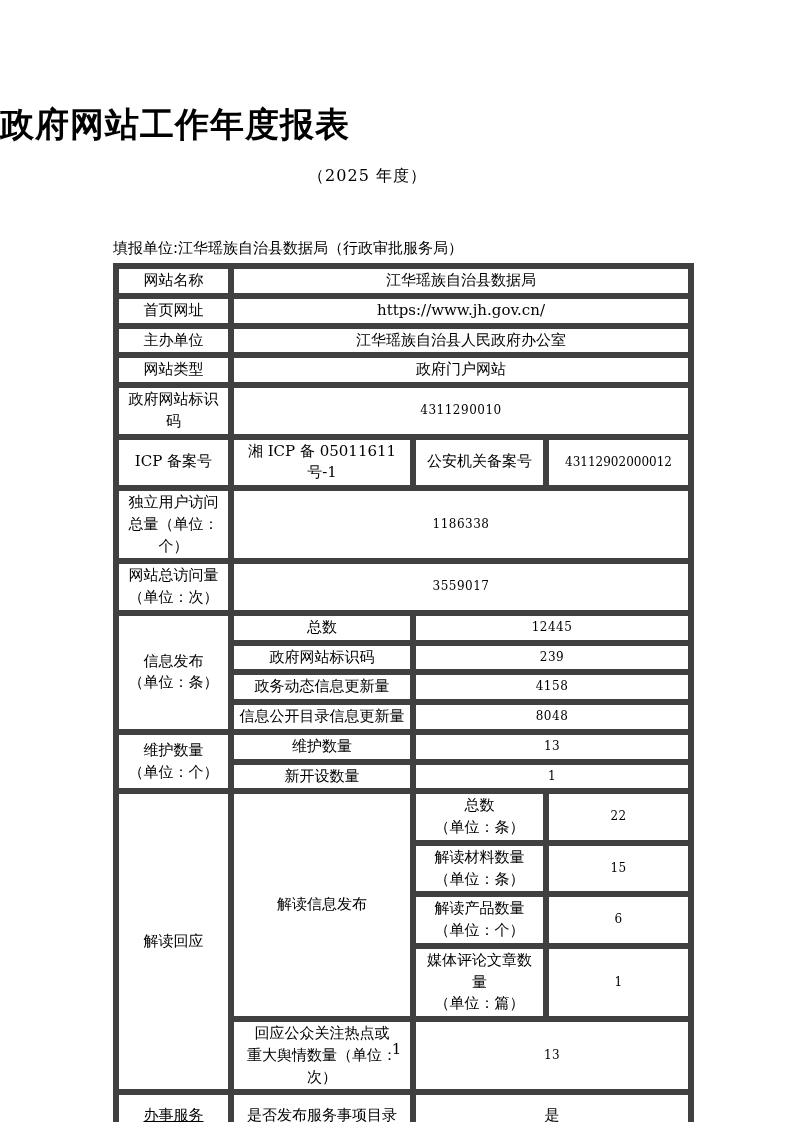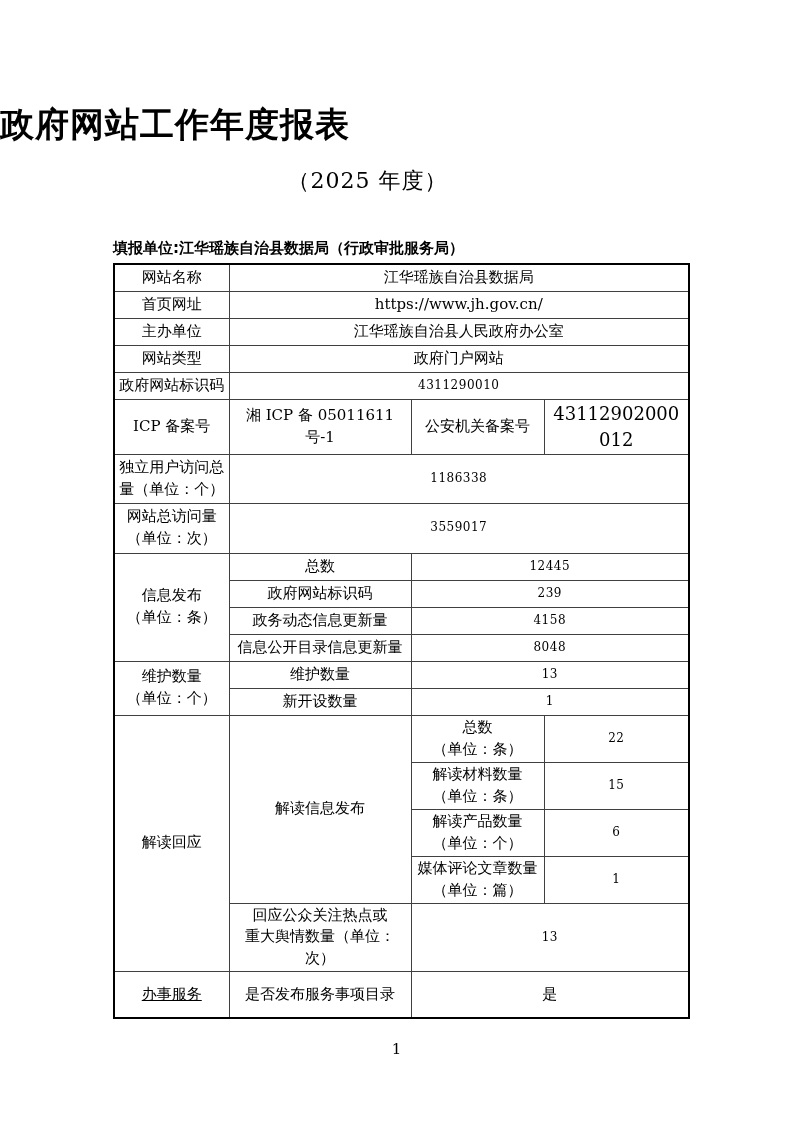--- a/index.html
+++ b/index.html
@@ -13,46 +13,46 @@
   }
   .doc-title {
     position:absolute; top:102px; left:0; width:793px;
     text-align:left;
     font-family:"DejaVu Sans","Liberation Sans",sans-serif;
     font-weight:bold; font-size:34px; letter-spacing:1px;
   }
   .doc-subtitle {
     position:absolute; top:166px; left:0; width:735px;
     text-align:center;
-    font-size:22px; letter-spacing:1px;
+    font-size:16px; letter-spacing:1px;
   }
   .reporting-unit {
     position:absolute; top:239px; left:113px; width:575px;
     font-family:"DejaVu Sans","Liberation Sans",sans-serif;
-    font-weight:bold; font-size:15px;
+    font-weight:normal; font-size:15px;
   }
   table.report {
     position:absolute; top:263px; left:113px;
     width:575px;
     border-collapse:collapse;
     table-layout:fixed;
     border:2px solid #000;
     font-size:15px;
   }
   table.report td {
-    border:1px solid #404040;
+    border:6px solid #404040;
     text-align:center;
     vertical-align:middle;
     padding:1px 4px;
     white-space:pre-line;
     line-height:1.45;
     overflow:hidden;
   }
   td.num { font-size:12px; letter-spacing:0.5px; }
-  td.wrap-all { word-break:break-all; padding:1px 14px; font-size:18px; line-height:1.35; }
+  td.wrap-all { word-break:break-all; padding:1px 14px; font-size:12px; line-height:1.35; }
   td.bottom-label { vertical-align:bottom; padding-bottom:8px;text-decoration:underline; }
   tr.rh27 { height:27px; }
   tr.rh50 { height:50px; }
   tr.rh49 { height:49px; }
   tr.rh47 { height:47px; }
   tr.rh61 { height:61px; }
   .page-number {
     position:absolute; top:1040px; left:0; width:793px;
     text-align:center; font-size:15px;
   }

